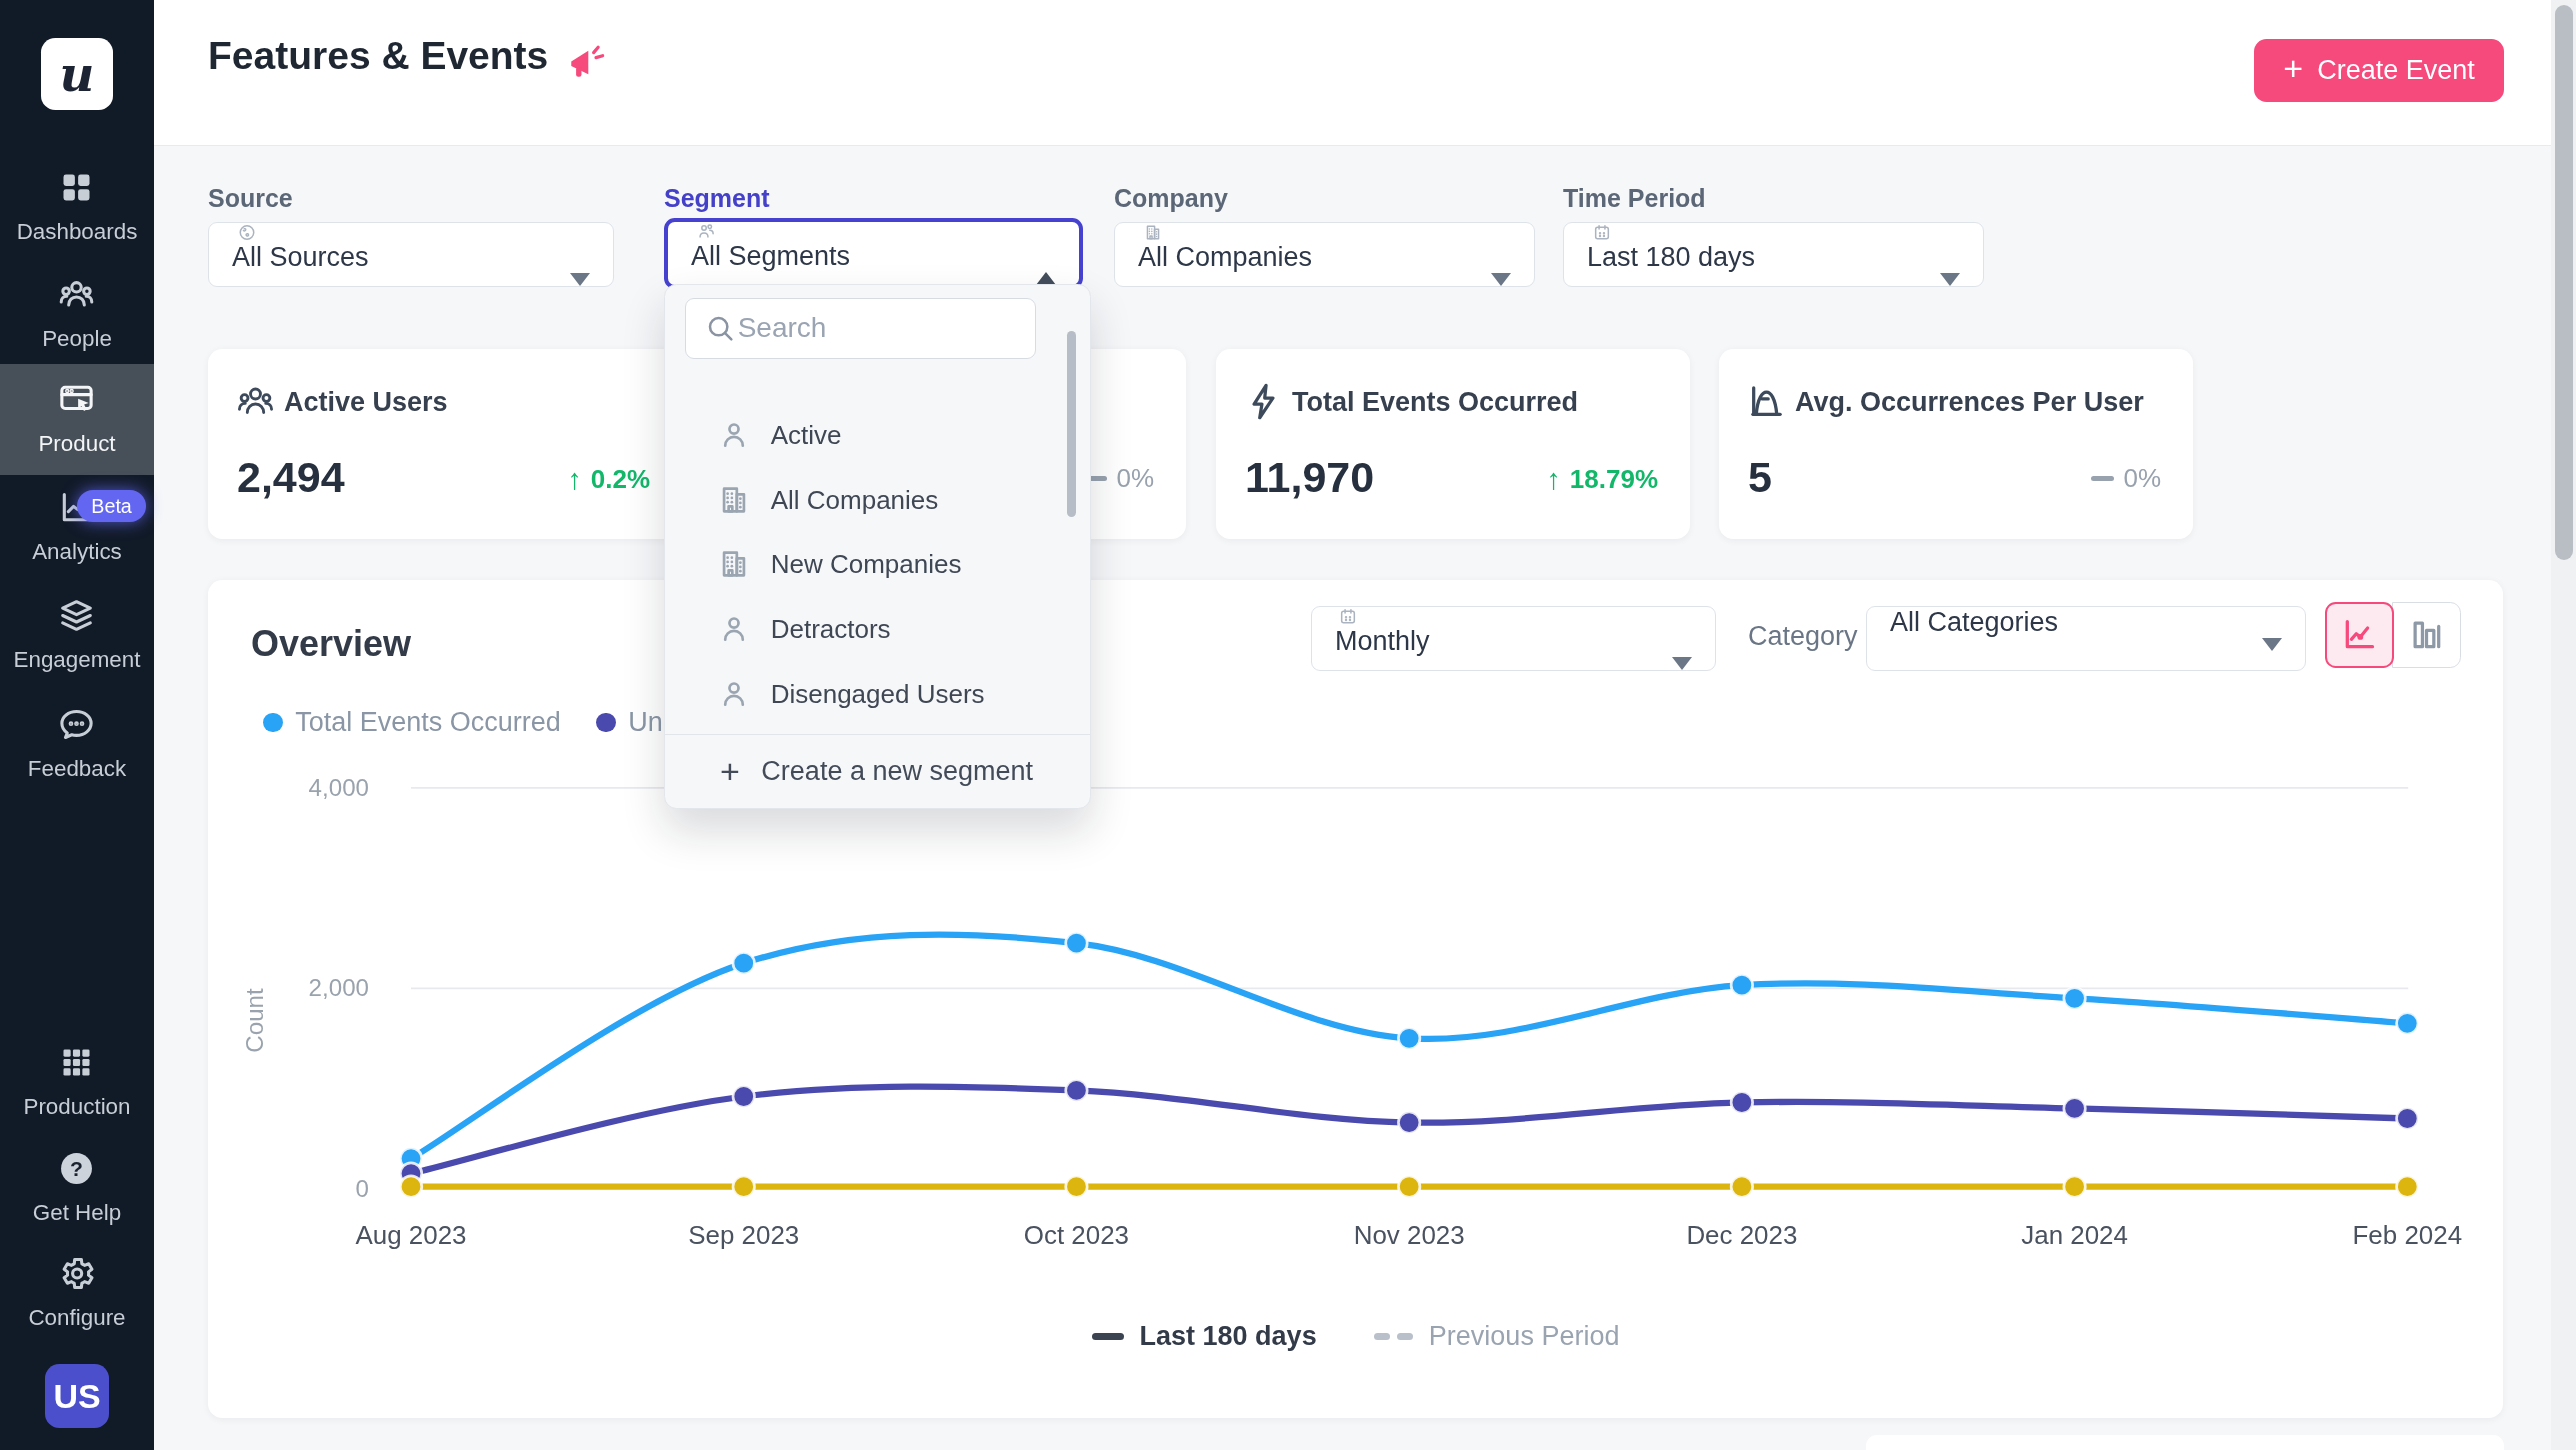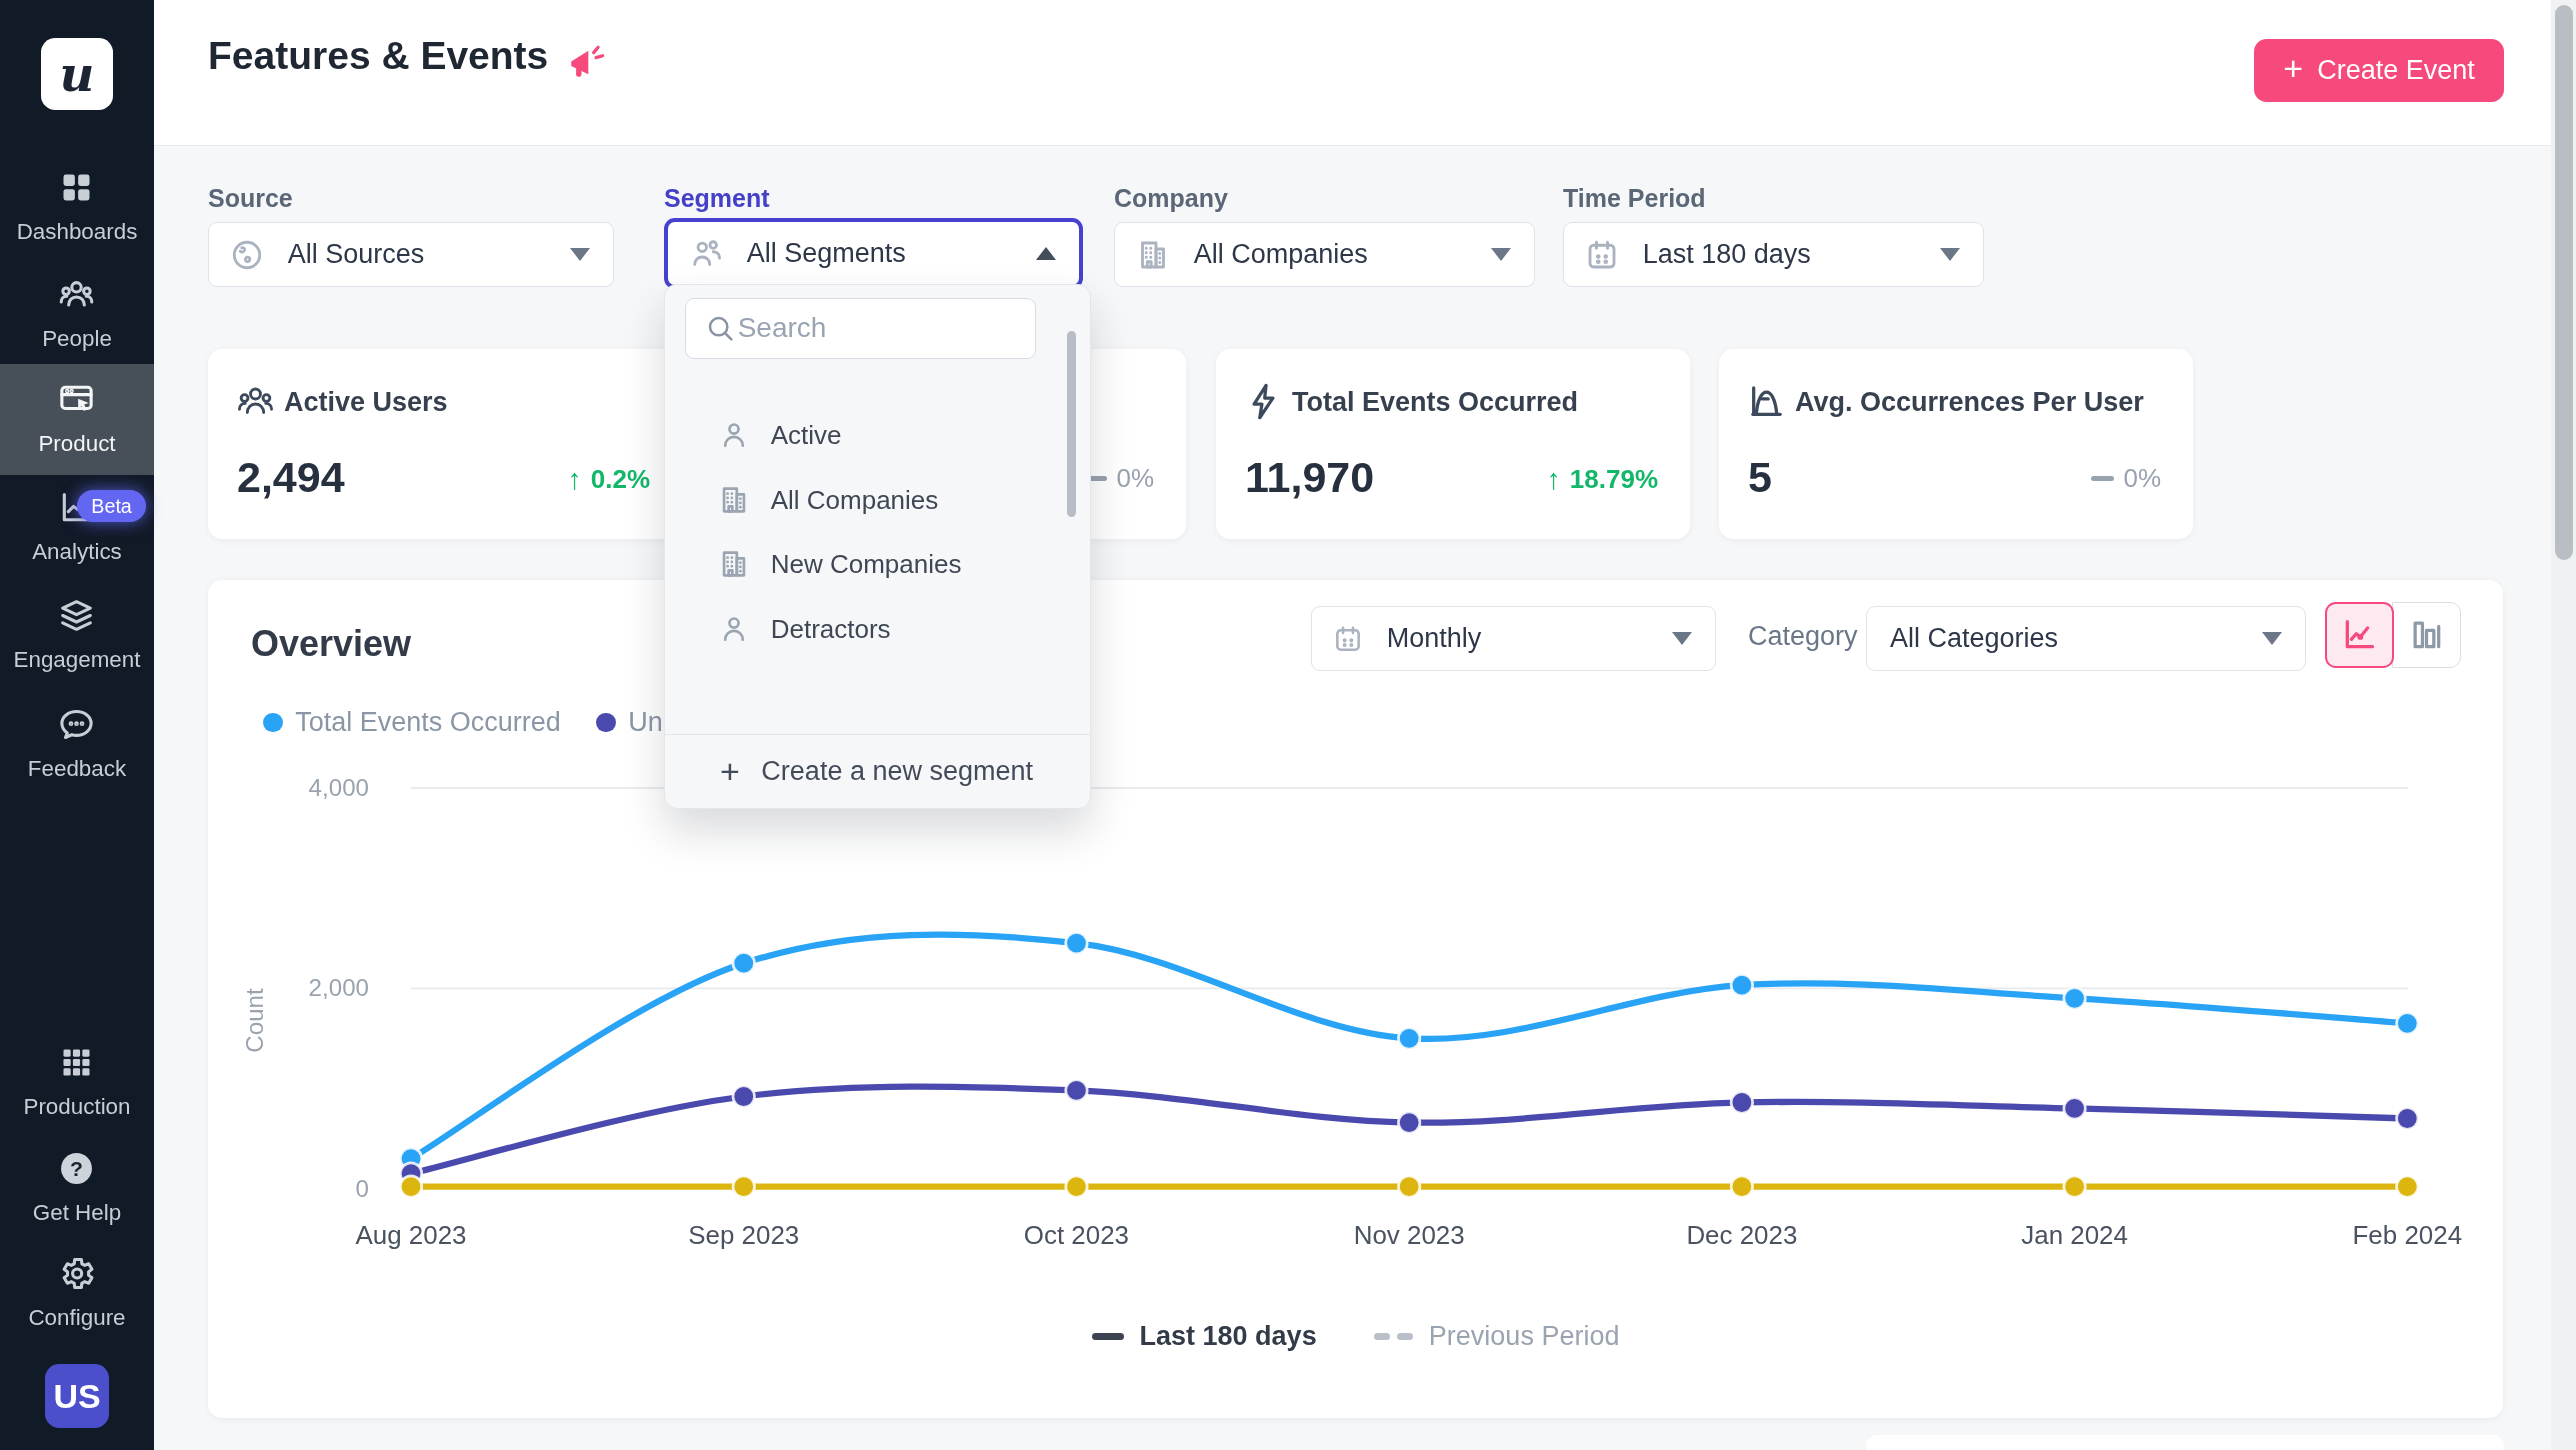--- a/index.html
+++ b/index.html
@@ -27,21 +27,21 @@
   #page-title{left:54px;top:34px;font-size:39px;font-weight:bold;color:#1f2733;}
   #megaphone{left:411px;top:41px;width:43px;height:43px;}
   #create-event{left:2100px;top:39px;width:250px;height:63px;background:#f6497c;border:none;border-radius:12.5px;
         color:#fff;font-size:27px;display:flex;align-items:center;justify-content:center;gap:14.3px;cursor:pointer;
         font-family:inherit;}
   #create-event .plus{font-size:34px;font-weight:300;margin-top:-3.6px;}
 
   
   .flabel{font-size:25px;color:#5b6676;font-weight:bold;}
   .flabel.active{color:#4440c8;}
-  .field{height:63px;background:#fff;border:1.8px solid #dee3ea;border-radius:9px;display:flex;align-items:center;cursor:pointer;}
+  .field{height:63px;background:#fff;border:1.8px solid #dee3ea;border-radius:9px;display:flex;cursor:pointer;flex-direction:column;}
   .field .fic{width:36px;height:36px;color:#aab3bf;margin-left:19.7px;}
   .field .fval{font-size:27px;color:#2d3748;margin-left:23px;}
   .field .caret{margin-left:auto;margin-right:23px;width:0;height:0;
       border-left:10.7px solid transparent;border-right:10.7px solid transparent;border-top:13.4px solid #6b7686;}
   .field .caret.up{border-top:none;border-bottom:13.4px solid #444d5b;}
   #f-segment{border:4.5px solid #4642cf;border-radius:10.7px;}
 
   
   .card{top:349px;width:474px;height:190px;background:#fff;border-radius:14.3px;
         box-shadow:0 1.8px 7.2px rgba(16,24,40,.05);}
@@ -501,20 +501,27 @@
         </svg>
       <span class="olb">New Companies</span>
     </div>
     <div class="seg-opt" style="top:226px">
       <svg class="ic oic" viewBox="0 0 24 24">
           <circle cx="12" cy="7.8" r="3.2"></circle>
           <path d="M5.8 19.5c0-3.5 2.8-6.2 6.2-6.2s6.2 2.7 6.2 6.2"></path>
         </svg>
       <span class="olb">Detractors</span>
     </div>
+    <div class="seg-opt" style="top:291px">
+      <svg class="ic oic" viewBox="0 0 24 24">
+          <circle cx="12" cy="7.8" r="3.2"></circle>
+          <path d="M5.8 19.5c0-3.5 2.8-6.2 6.2-6.2s6.2 2.7 6.2 6.2"></path>
+        </svg>
+      <span class="olb">Disengaged Users</span>
+    </div>
     <div class="seg-opt" style="top:355px">
       
     </div>
   </div>
   <div id="seg-footer">
     <span class="plus">+</span>
     <span class="olb">Create a new segment</span>
   </div>
 </div>
 <div class="abs" id="seg-scroll"></div>

